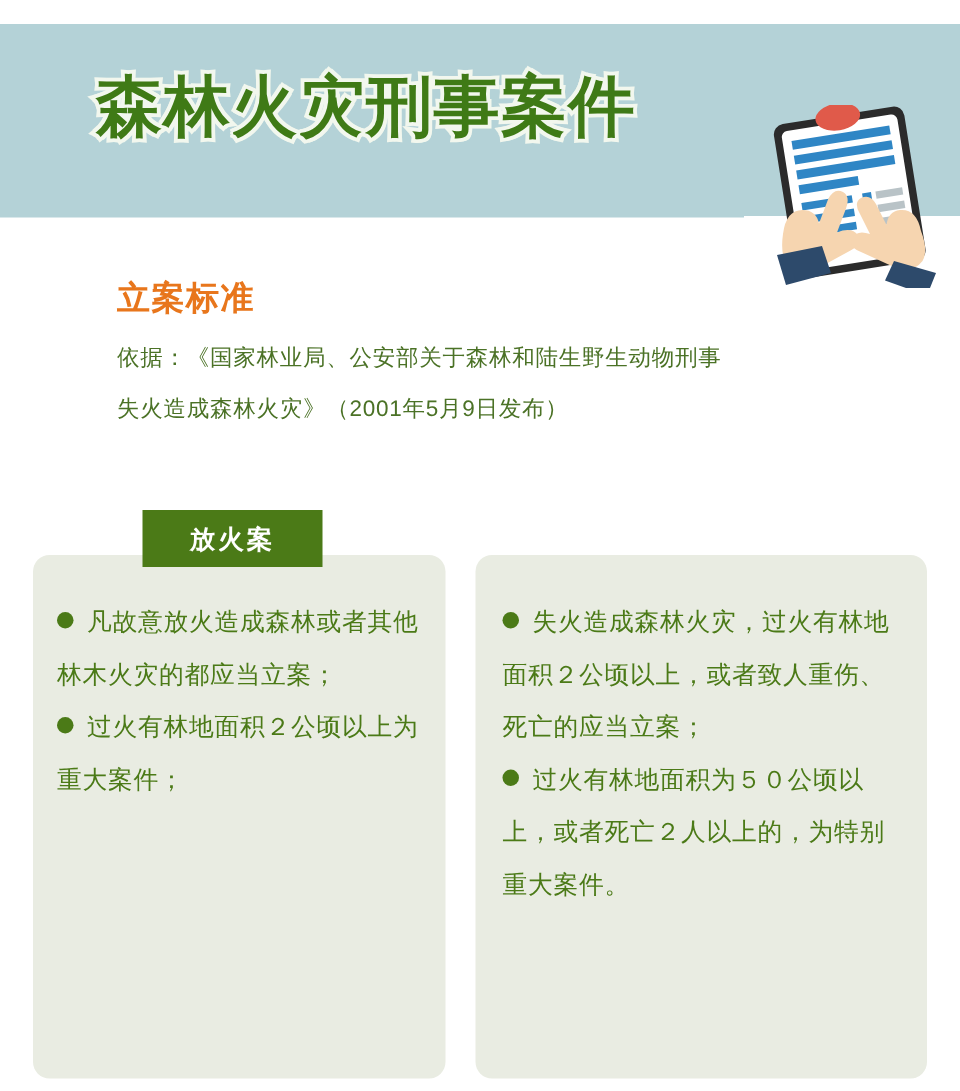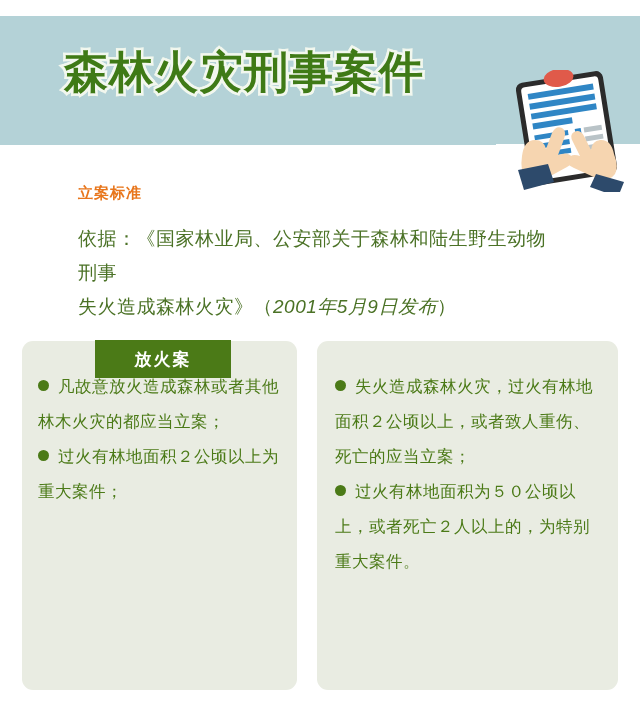--- a/index.html
+++ b/index.html
@@ -29,43 +29,43 @@
       2px 0 0 #f2f7ee,-2px 0 0 #f2f7ee,0 2px 0 #f2f7ee,0 -2px 0 #f2f7ee,
       2px 2px 0 #f2f7ee,-2px -2px 0 #f2f7ee,2px -2px 0 #f2f7ee,-2px 2px 0 #f2f7ee;
   }
 
   
   .illus{position:absolute;left:496px;top:70px;width:144px;height:122px;}
 
   
   .std-head{
     position:absolute;left:78px;top:184px;
-    font-size:15px;font-weight:700;color:#e8761c;letter-spacing:1px;
+    font-size:22px;font-weight:700;color:#e8761c;letter-spacing:1px;
   }
   .std-body{
     position:absolute;left:78px;top:222px;width:470px;
-    font-size:19px;line-height:34px;color:#4b7226;letter-spacing:0.5px;
+    font-size:15px;line-height:34px;color:#4b7226;letter-spacing:0.5px;
   }
-  .std-body .ital{font-style:italic;}
+  .std-body .ital{}
 
   
   .card{
-    position:absolute;top:341px;height:349px;
+    position:absolute;top:370px;height:349px;
     background:#e9ece2;border-radius:11px;text-decoration:underline;
   }
   .card.left{left:22px;width:275px;}
   .card.right{left:317px;width:301px;}
 
   .tab{
     position:absolute;top:340px;height:38px;
     background:#4b7a17;
     color:#ffffff;font-size:17px;font-weight:700;letter-spacing:2px;
     display:flex;align-items:center;justify-content:center;
   }
-  .tab.left{left:95px;width:136px;}
+  .tab.left{left:95px;width:120px;}
   .tab.right{left:400px;width:122px;}
 
   .card-body{
     position:absolute;left:0;top:28px;width:100%;
     box-sizing:border-box;
   }
   .card.left .card-body{padding:0 16px;}
   .card.right .card-body{padding:0 18px;}
 
   .bullet-item{

